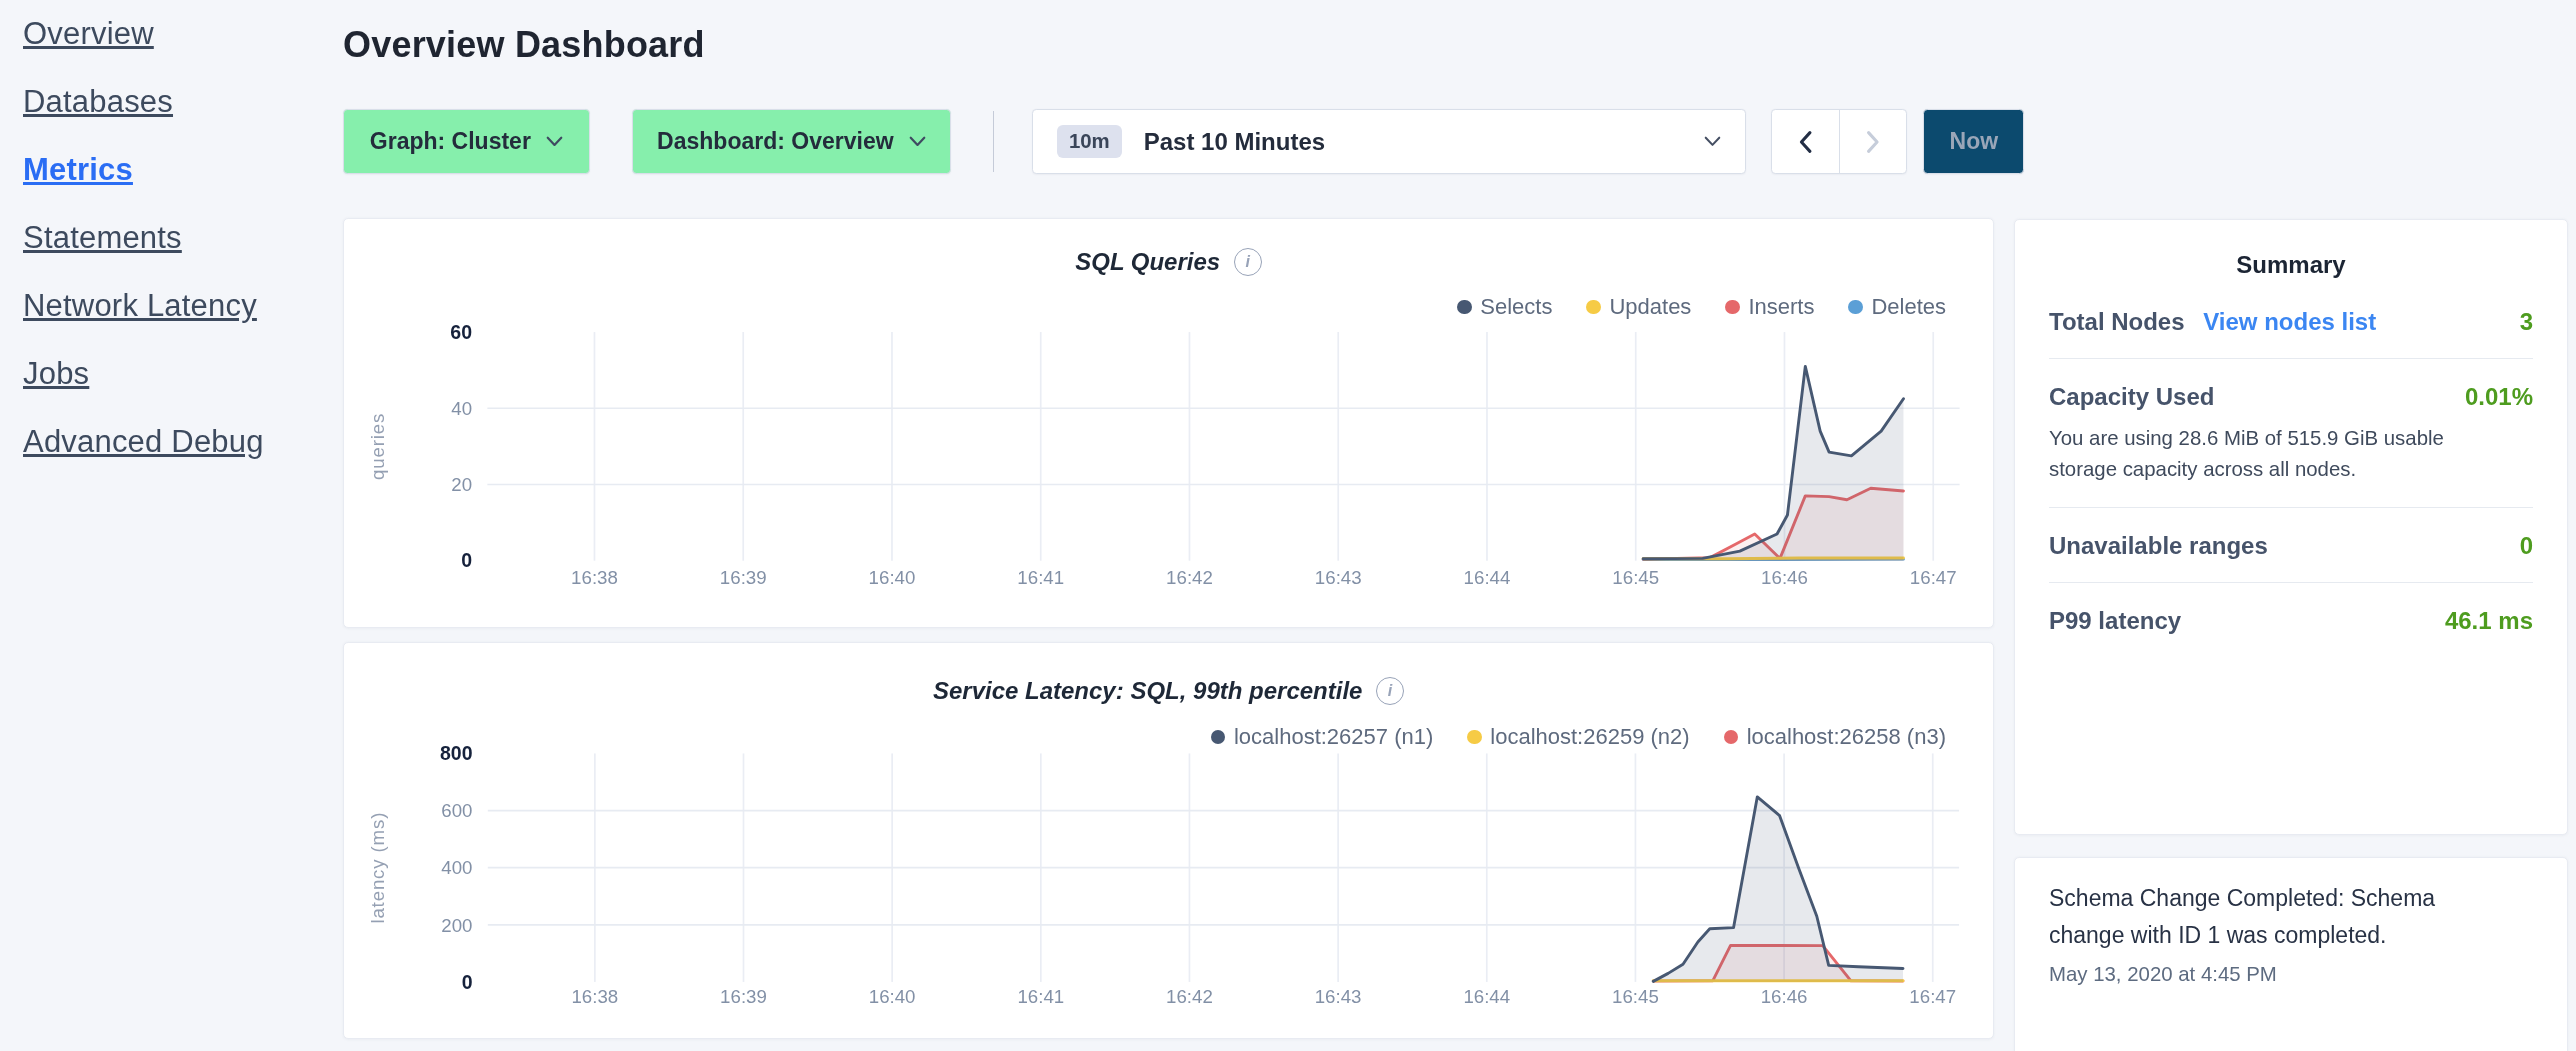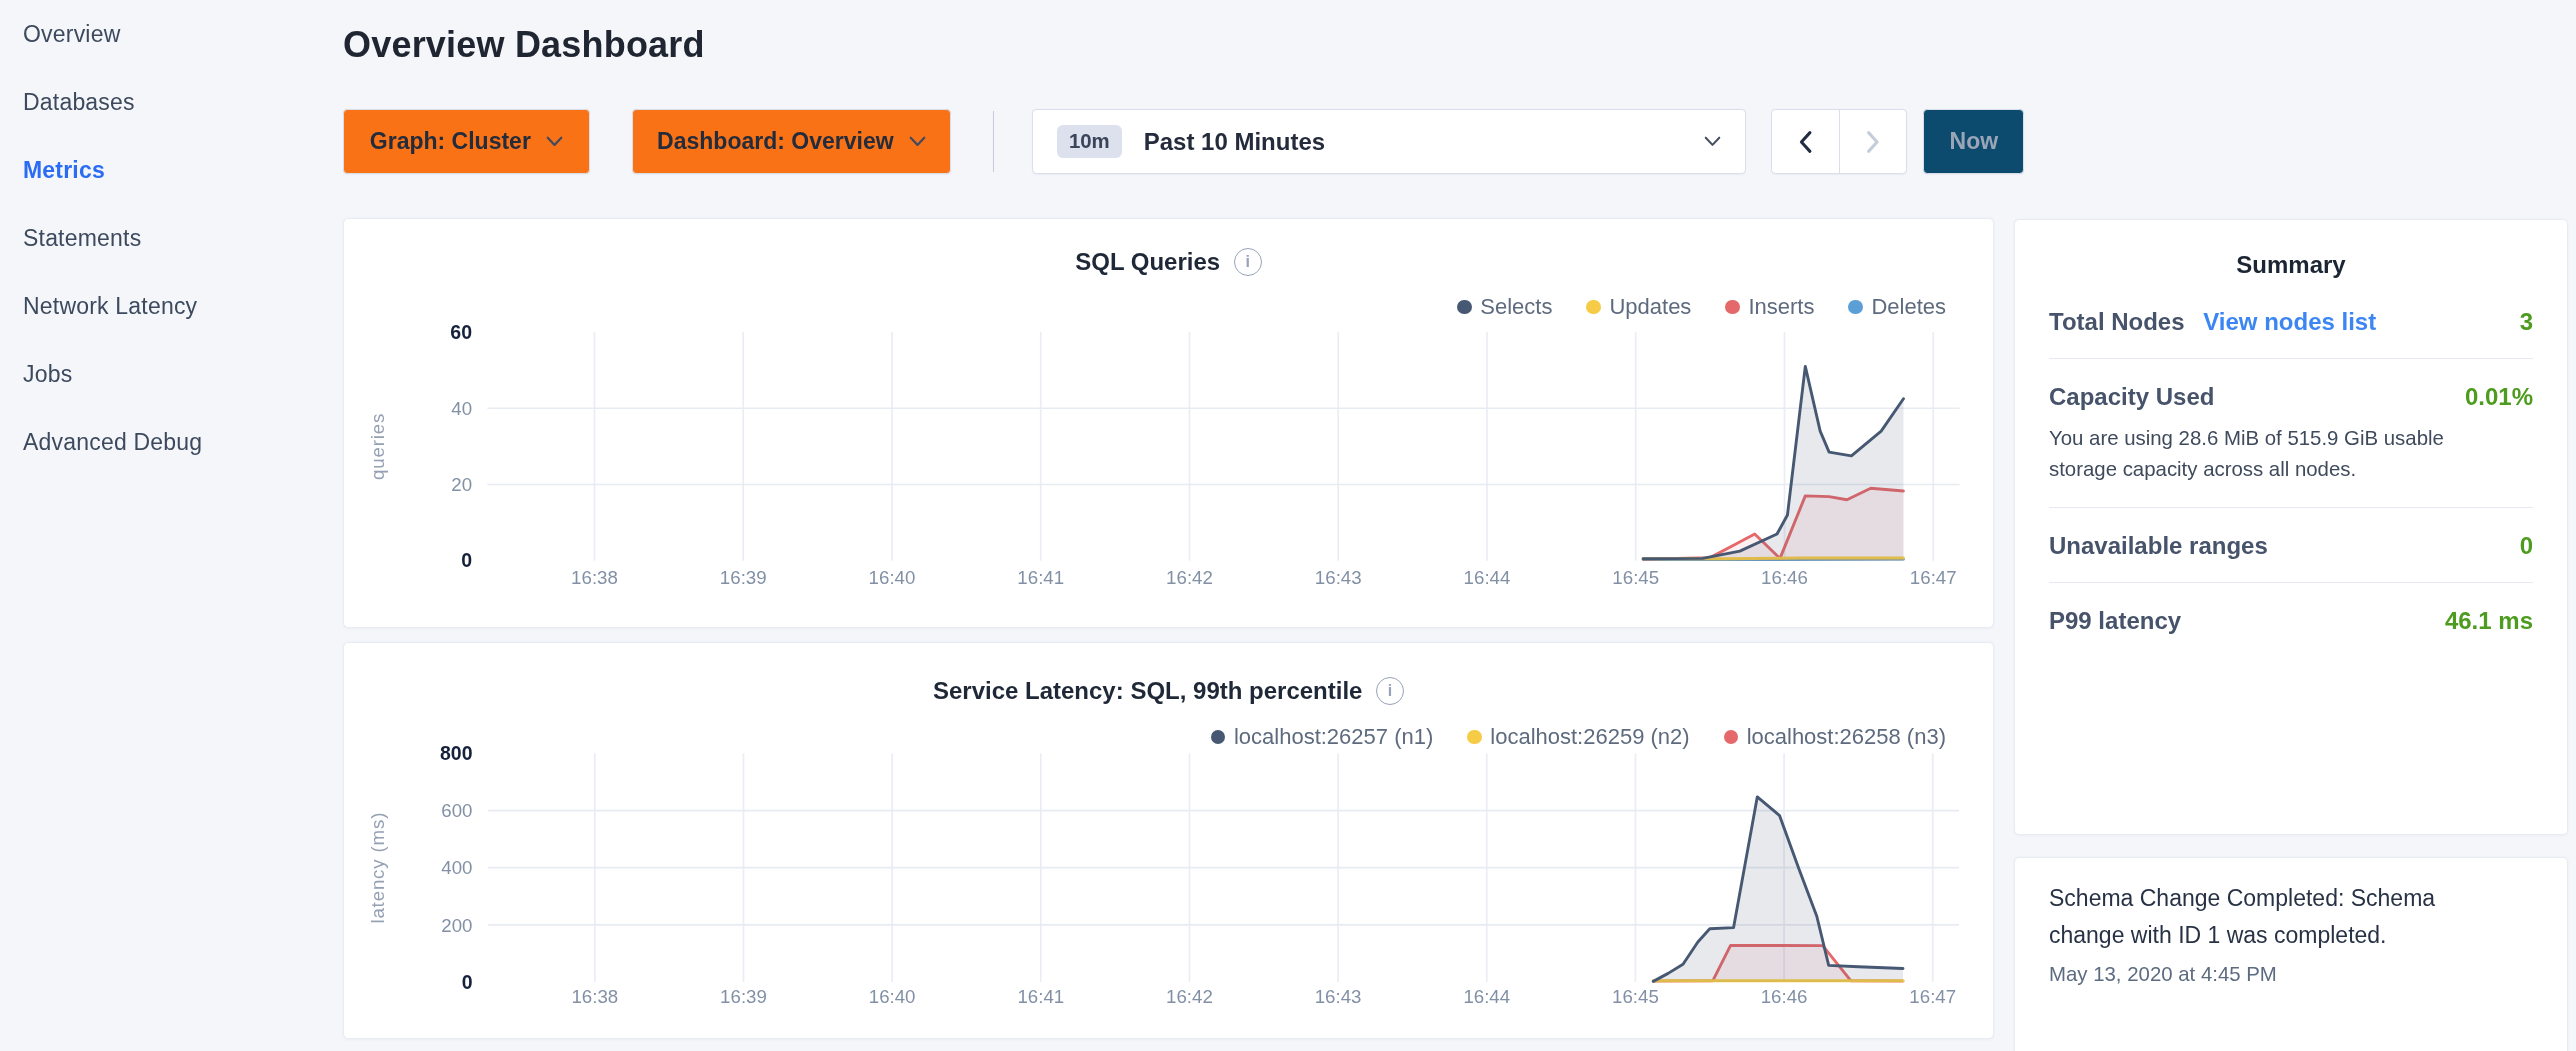--- a/index.html
+++ b/index.html
@@ -1,29 +1,29 @@
 <!DOCTYPE html>
 <html style="font-size:13.6px"><head>
 <meta charset="utf-8">
 <style>
   html,body{margin:0;padding:0;background:#f4f6fa;}
   .app{position:relative;width:2576px;height:1051px;overflow:hidden;background:#f4f6fa;
        font-family:"Liberation Sans",sans-serif;color:#3d4a5e;}
 
   
   .sidebar{position:absolute;left:23px;top:0;width:289px;}
-  .side-item{height:68px;display:flex;align-items:center;font-size:23px;font-weight:500;
-             color:#3d4a5e;cursor:pointer;letter-spacing:0.2px;}
+  .side-item{height:68px;display:flex;align-items:center;font-size:31px;font-weight:500;
+             color:#3d4a5e;cursor:pointer;letter-spacing:0.2px;text-decoration:underline;}
   .side-item.active{color:#2a6df4;font-weight:700;}
 
   
   .page-title{position:absolute;left:343px;top:24px;margin:0;font-size:36px;font-weight:600;
               color:#1f2531;letter-spacing:0.2px;}
   .controls{position:absolute;left:343px;top:109px;height:65px;display:flex;align-items:stretch;}
-  .dropdown{display:flex;align-items:center;justify-content:center;gap:15.3px;background:#f97316;
+  .dropdown{display:flex;align-items:center;justify-content:center;gap:15.3px;background:#86efac;
             border:0.9px solid #d9dfe9;border-radius:4.3px;box-shadow:0 0.9px 1.7px rgba(50,60,90,.05);
             font-size:23px;font-weight:700;color:#242c3c;cursor:pointer;}
   .dd-graph{width:245px;}
   .dd-dash{width:317px;margin-left:42px;}
   .vdivider{width:0.9px;background:#c5cbd8;margin-left:42px;margin-top:1.7px;margin-bottom:1.7px;}
   .timebox{width:714px;margin-left:38px;background:#fff;border:0.9px solid #d9dfe9;border-radius:4.3px;
            box-shadow:0 0.9px 1.7px rgba(50,60,90,.05);display:flex;align-items:center;
            padding:0 24px;box-sizing:border-box;cursor:pointer;}
   .tw-badge{background:#dde1ee;border-radius:6px;padding:5.1px 12px;font-size:20.4px;font-weight:700;
             color:#3a4559;}
@@ -41,21 +41,21 @@
   
   .card{position:absolute;background:#fff;border:0.9px solid #e8ebf2;border-radius:5.1px;
         box-shadow:0 0.9px 2.6px rgba(60,70,100,.05);box-sizing:border-box;}
   .card-c1{left:343px;top:218px;width:1651px;height:410px;}
   .card-c2{left:343px;top:642px;width:1651px;height:397px;}
   .card-summary{left:2014px;top:219px;width:554px;height:616px;}
   .card-events{left:2014px;top:857px;width:554px;height:255px;}
 
   
   .chart-title-row{position:absolute;left:0;right:0;display:flex;align-items:center;
-                   justify-content:center;gap:13.6px;}
+                   justify-content:center;gap:13.6px;font-style:italic;}
   .chart-title{font-size:24px;font-weight:700;color:#1e2837;}
   .info-icon{width:26px;height:26px;border:1.7px solid #98a3b8;border-radius:50%;display:inline-flex;
              align-items:center;justify-content:center;font-size:16px;font-weight:700;
              color:#98a3b8;cursor:pointer;}
   .legend{position:absolute;right:47px;display:flex;gap:34px;}
   .legend-item{display:flex;align-items:center;gap:8.5px;font-size:22px;color:#5e6a7e;}
   .legend-dot{width:14.5px;height:14.5px;border-radius:50%;}
   .plot-svg{position:absolute;left:0;top:0;}
   .xtick{fill:#8290a6;font-size:22px;font-family:"Liberation Sans",sans-serif;}
   .ytick{fill:#8290a6;font-size:22px;font-family:"Liberation Sans",sans-serif;}

